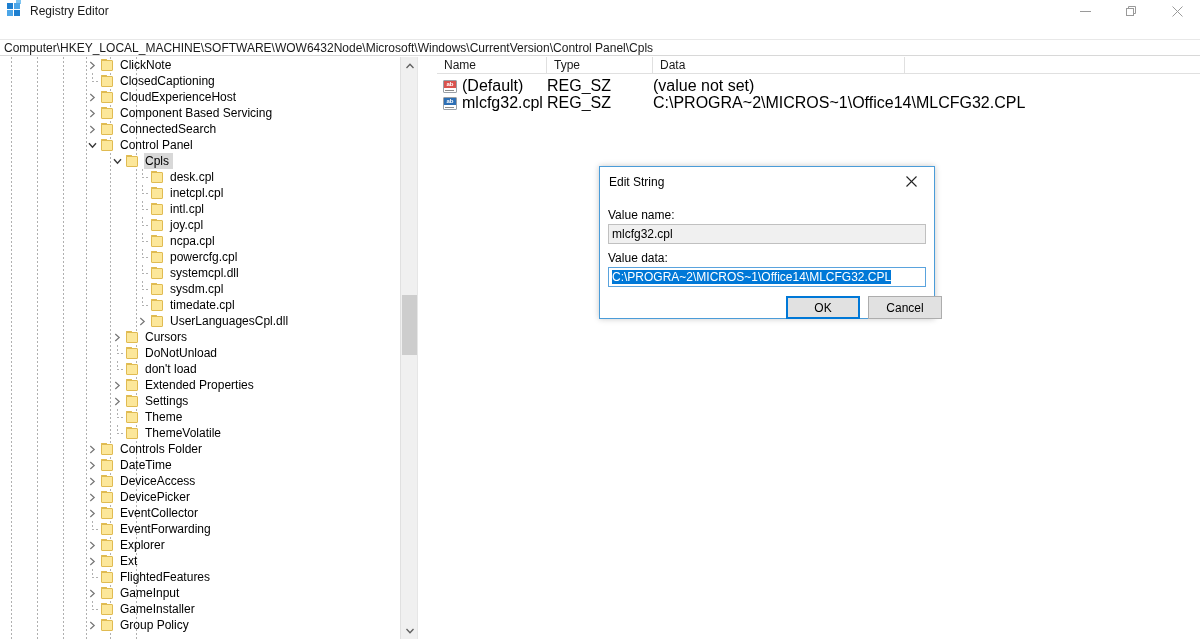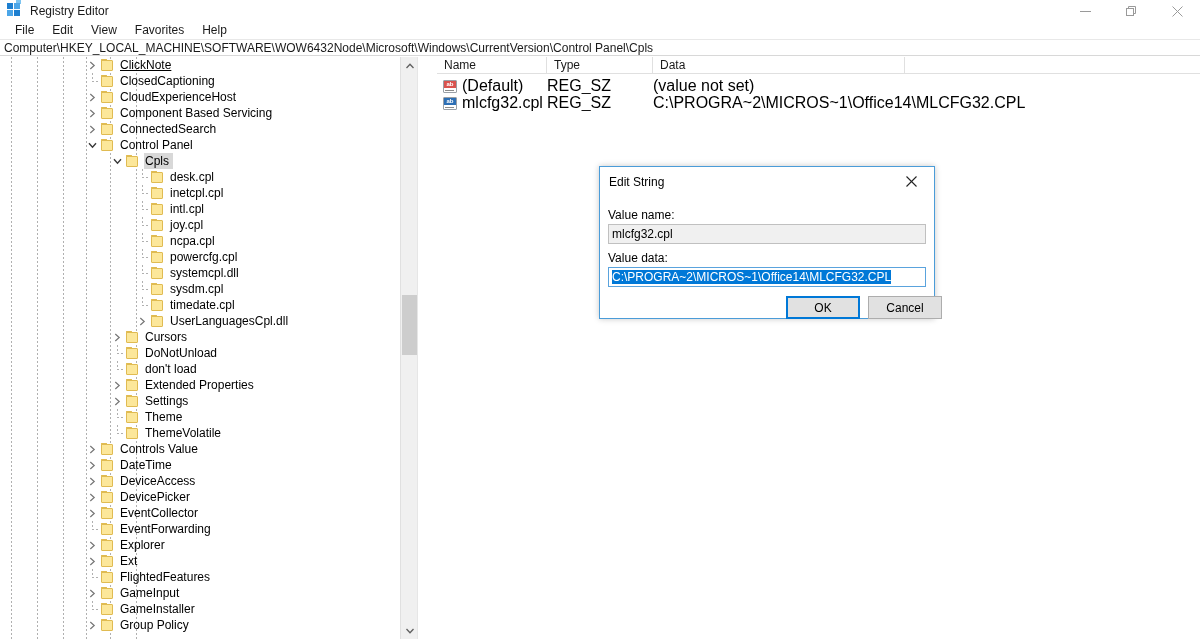--- a/index.html
+++ b/index.html
@@ -353,45 +353,38 @@
       </div>
       <div class="wc">
         <svg width="11" height="11" viewBox="0 0 11 11">
           <line x1="0.5" y1="0.5" x2="10.5" y2="10.5" stroke="#9a9a9a" stroke-width="1"></line>
           <line x1="10.5" y1="0.5" x2="0.5" y2="10.5" stroke="#9a9a9a" stroke-width="1"></line>
         </svg>
       </div>
     </div>
   </div>
 
-  <div class="menubar" id="menubar">
-      <div class="menu-item">File</div>
-      <div class="menu-item">Edit</div>
-      <div class="menu-item">View</div>
-      <div class="menu-item">Favorites</div>
-      <div class="menu-item">Help</div>
-    </div>
 
   <div class="addressbar">
     <div class="address-text">Computer\HKEY_LOCAL_MACHINE\SOFTWARE\WOW6432Node\Microsoft\Windows\CurrentVersion\Control Panel\Cpls</div>
   </div>
 
   <div class="main">
 
     <div class="treepane">
       <div class="tree-guides" id="guides">
           <div class="guide" style="left: 11px;"></div>
           <div class="guide" style="left: 37px;"></div>
           <div class="guide" style="left: 63px;"></div>
           <div class="guide" style="left: 86px;"></div>
           <div class="guide" style="left: 110px;"></div>
           <div class="guide" style="left: 136px;"></div>
         </div>
       <div class="tree-rows" id="treerows">
-          <div class="trow" style="padding-left: 84px; text-decoration: underline;">
+          <div class="trow" style="padding-left: 84px;">
             <div class="tw-chev">
               <svg width="7" height="9" viewBox="0 0 7 9">
                 <polyline points="1.3,1 5.2,4.5 1.3,8" fill="none" stroke="#767676" stroke-width="1.2"></polyline>
               </svg>
             </div>
             <div class="tw-folder">
               <div class="ftab"></div>
               <div class="fbody"></div>
             </div>
             <div class="tw-label">ClickNote</div>
@@ -619,21 +612,21 @@
           <div class="trow" style="padding-left: 84px;">
             <div class="tw-chev">
               <svg width="7" height="9" viewBox="0 0 7 9">
                 <polyline points="1.3,1 5.2,4.5 1.3,8" fill="none" stroke="#767676" stroke-width="1.2"></polyline>
               </svg>
             </div>
             <div class="tw-folder">
               <div class="ftab"></div>
               <div class="fbody"></div>
             </div>
-            <div class="tw-label">Controls Value</div>
+            <div class="tw-label">Controls Folder</div>
           </div>
           <div class="trow" style="padding-left: 84px;">
             <div class="tw-chev">
               <svg width="7" height="9" viewBox="0 0 7 9">
                 <polyline points="1.3,1 5.2,4.5 1.3,8" fill="none" stroke="#767676" stroke-width="1.2"></polyline>
               </svg>
             </div>
             <div class="tw-folder">
               <div class="ftab"></div>
               <div class="fbody"></div>

